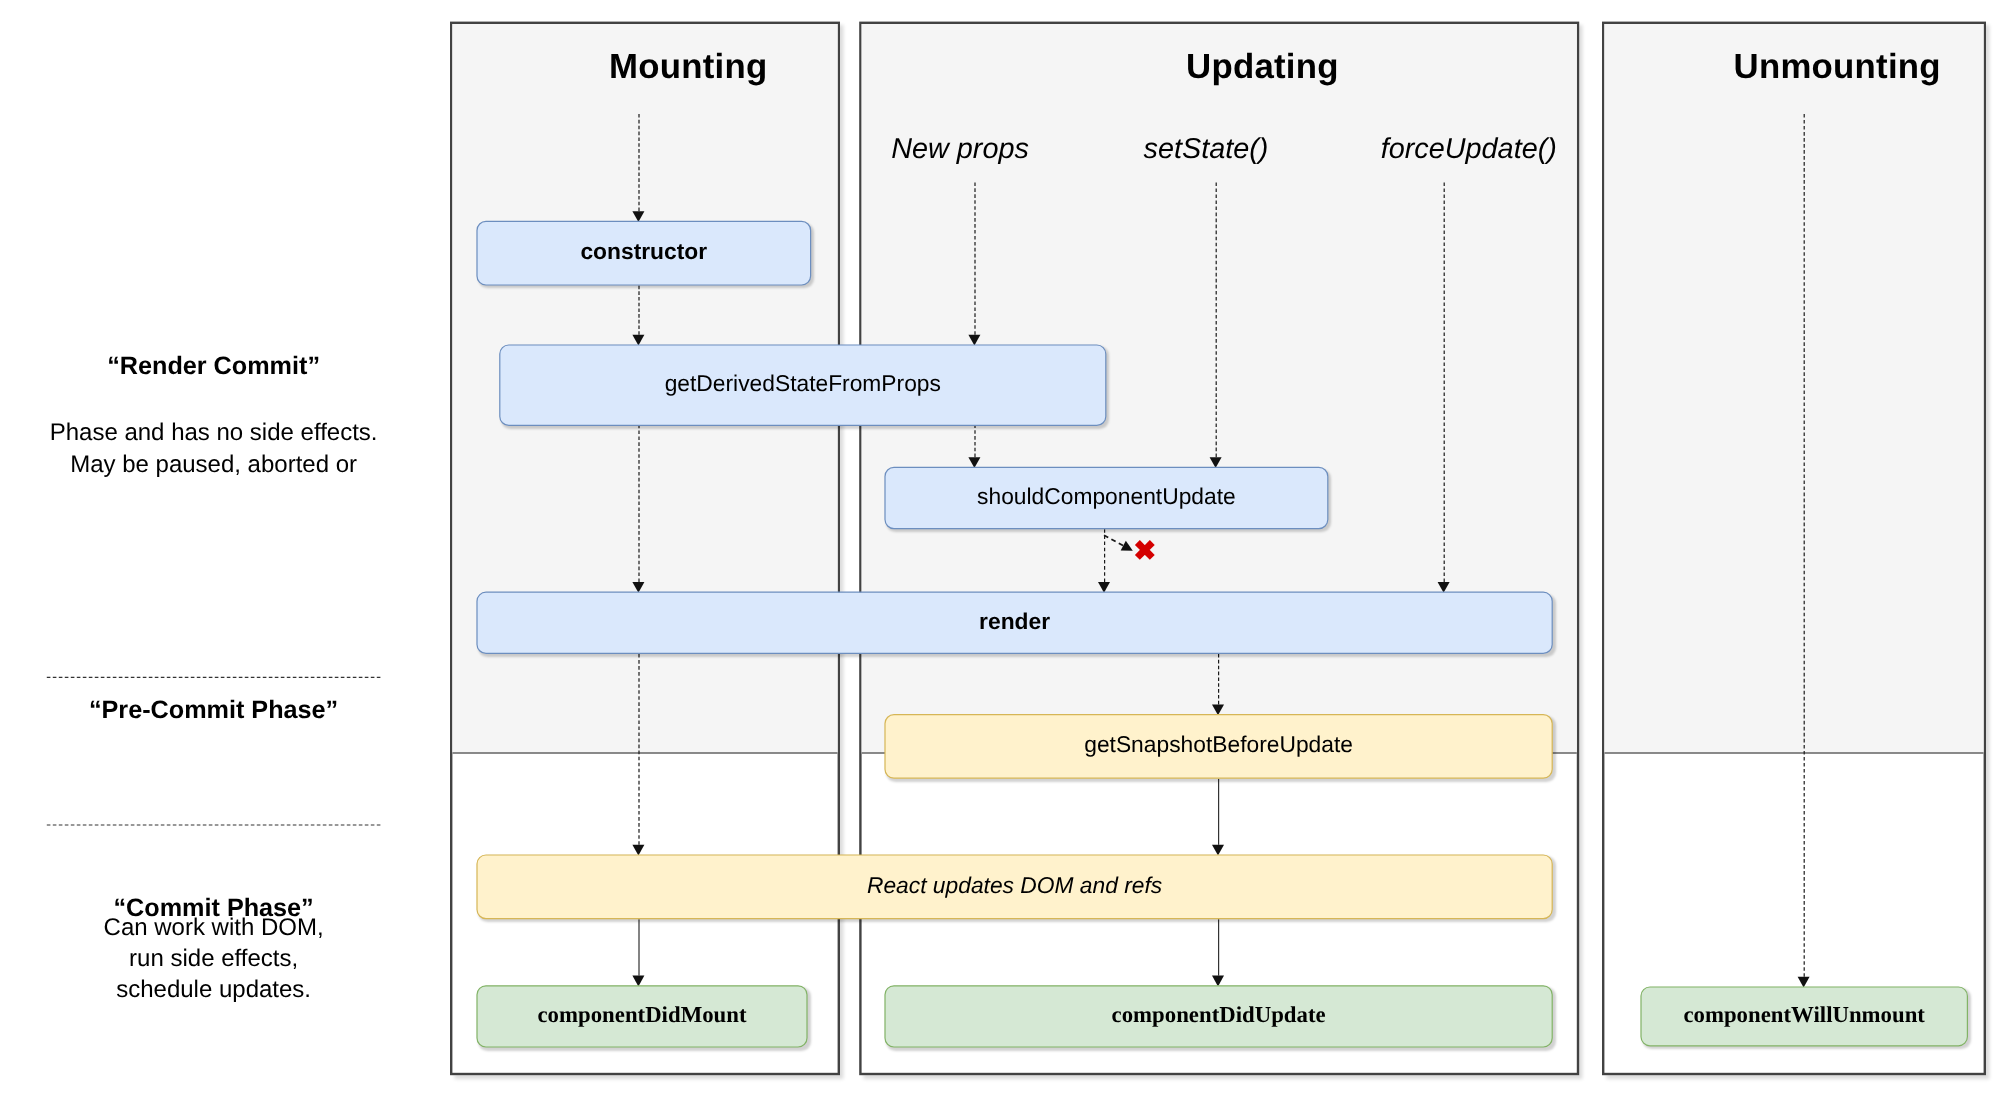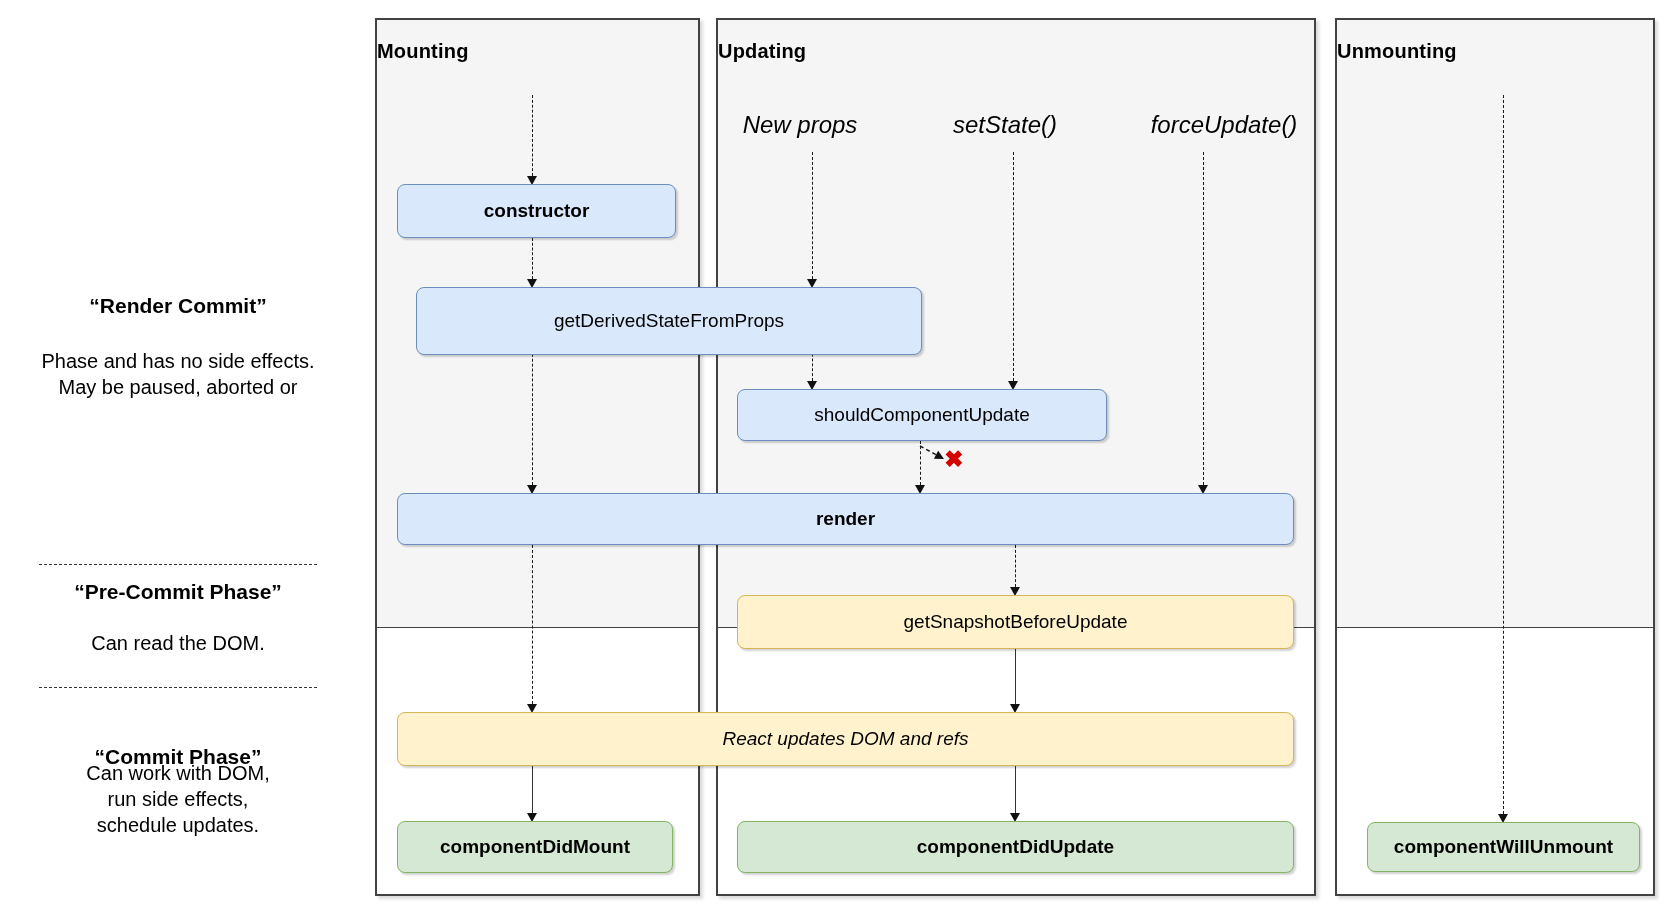--- a/index.html
+++ b/index.html
@@ -16,22 +16,22 @@
 
   
   .col{position:absolute;top:18px;height:874px;background:#fff;
        border:2px solid var(--column-stroke);
        box-shadow:3px 3px 3px rgba(0,0,0,.14);}
   .col-mounting{left:375px;width:321px;}
   .col-updating{left:716px;width:596px;}
   .col-unmounting{left:1335px;width:316px;}
   .col-grey{position:absolute;left:0;right:0;top:0;height:607px;
             background:var(--column-fill);border-bottom:1px solid var(--column-stroke);}
-  .col-title{position:absolute;top:20px;left:0;width:100%;
-             font-size:20px;font-weight:bold;letter-spacing:.2px;}
+  .col-title{position:absolute;top:20px;left:0;width:100%;text-align:center;
+             font-size:29px;font-weight:bold;letter-spacing:.2px;padding-left:36px;}
 
   
   .phase{position:absolute;left:10px;width:336px;text-align:center;}
   .phase-title{font-size:21px;font-weight:bold;}
   .phase-lines{font-size:20px;line-height:26px;}
   .p1-title{top:294px;}
   .p1-lines{top:348px;}
   .p2-title{top:580px;}
   .p2-lines{top:630px;}
   .p3-title{top:745px;}
@@ -41,21 +41,21 @@
   .divider-1{top:564px;}
   .divider-2{top:687px;}
 
   
   .box{position:absolute;display:flex;align-items:center;justify-content:center;
        border-radius:8px;font-size:19px;border:1.5px solid #000;
        box-shadow:2px 2px 2px rgba(0,0,0,.18);z-index:3;box-sizing:border-box;
        text-align:center;}
   .box.blue{background:var(--blue-fill);border-color:var(--blue-stroke);}
   .box.yellow{background:var(--yellow-fill);border-color:var(--yellow-stroke);}
-  .box.green{background:var(--green-fill);border-color:var(--green-stroke);}
+  .box.green{background:var(--green-fill);border-color:var(--green-stroke);font-family:Liberation Serif, serif;}
   .box.bold{font-weight:bold;}
   .box.italic{font-style:italic;}
   .b-constructor{left:397px;top:184px;width:279px;height:54px;}
   .b-gdsfp{left:396px;top:287px;width:506px;height:68px;margin-left:20px;}
   .b-scu{left:737px;top:389px;width:370px;height:52px;}
   .b-render{left:397px;top:493px;width:897px;height:52px;}
   .b-gsbu{left:737px;top:595px;width:557px;height:54px;}
   .b-reactupd{left:397px;top:712px;width:897px;height:54px;}
   .b-cdm{left:397px;top:821px;width:276px;height:52px;}
   .b-cdu{left:737px;top:821px;width:557px;height:52px;}
@@ -83,23 +83,20 @@
 
 <div class="canvas">
 
   <div class="phase phase-title p1-title">“Render Commit”</div>
   <div class="phase phase-lines p1-lines">
     <div>Phase and has no side effects.</div>
     <div>May be paused, aborted or</div>
   </div>
   <div class="divider divider-1"></div>
   <div class="phase phase-title p2-title">“Pre-Commit Phase”</div>
-  <div class="phase phase-lines p2-lines">
-    <div>Can read the DOM.</div>
-  </div>
   <div class="divider divider-2"></div>
   <div class="phase phase-title p3-title">“Commit Phase”</div>
   <div class="phase phase-lines p3-lines">
     <div>Can work with DOM,</div>
     <div>run side effects,</div>
     <div>schedule updates.</div>
   </div>
 
   <div class="col col-mounting">
     <div class="col-grey"></div>

